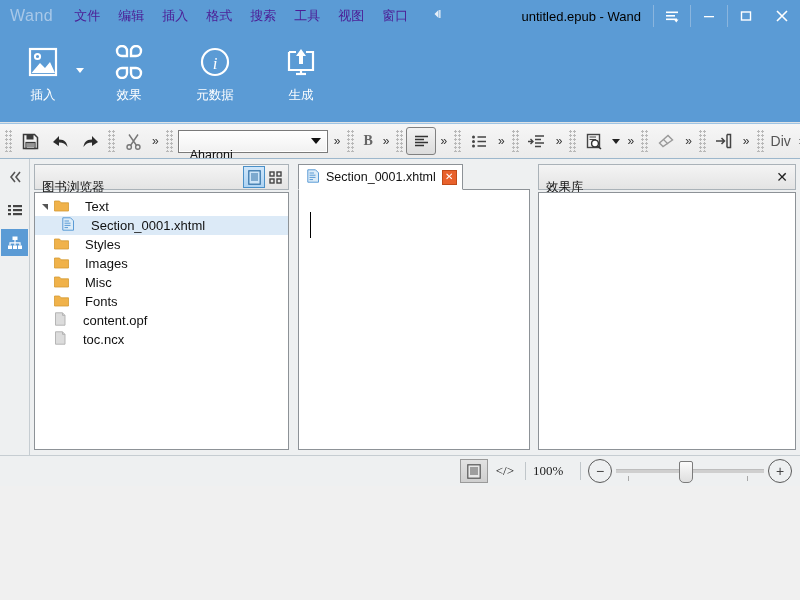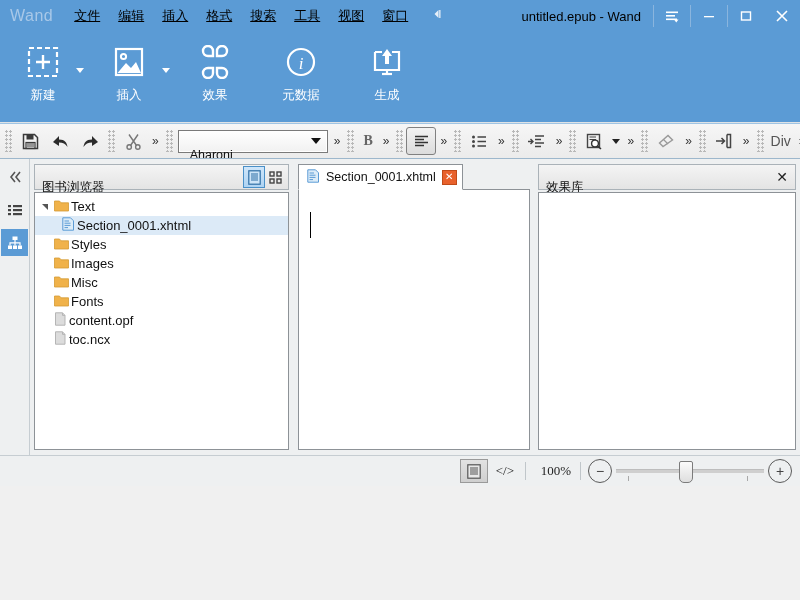--- a/index.html
+++ b/index.html
@@ -23,28 +23,27 @@
     display: flex; align-items: center;
     position: relative;
   }
   .app-brand {
     color: #a8c8e8;
     font-size: 16px;
     padding: 0 12px 0 10px;
     letter-spacing: 0.5px;
   }
   .menu-item {
-    color: #000000;
+    color: #4c1d95;
     font-size: 13px;
     padding: 0 9px;
     line-height: 32px;
     height: 32px;
     cursor: default;
     white-space: nowrap;
-    text-decoration: underline;
   }
   .menu-collapse {
     color: #e8f0f8;
     font-size: 11px;
     padding: 0 8px 0 14px;
     line-height: 32px;
   }
   .title-spacer { flex: 1; }
   .win-title {
     color: #000000;
@@ -235,21 +234,21 @@
   #left-panel { width: 263px; min-width: 263px; }
   .tree { padding: 4px 0 0 0; font-size: 13px; color: #111; }
   .tree-row {
     display: flex; align-items: center;
     height: 19px; padding-left: 6px;
     cursor: default; white-space: nowrap;
   }
   .tree-row.sel { background: #dceaf7; }
   .tree-row.indent { padding-left: 27px; }
   .tw { width: 13px; display:flex; align-items:center; }
-  .tree-label { margin-left: 2px; }
+  .tree-label { margin-left: 16px; }
 
   
   #center-panel { flex: 1; min-width: 0; padding-left: 1px; }
   .tabstrip {
     height: 25px; min-height: 25px;
     display: flex; align-items: flex-end;
     margin: 5px 4px 0 4px;
     border-bottom: 1px solid #8d9297;
   }
   .tab {
@@ -316,21 +315,21 @@
   }
   .sb-code {
     font-size: 13px; color: #222;
     padding: 0 8px; cursor: default;
     font-family: "Liberation Serif", serif;
   }
   .sb-zoom {
     font-size: 13px; color: #222;
     padding: 0 6px 0 4px;
     font-family: "Liberation Serif", serif;
-    min-width: 38px; text-align:right;
+    min-width: 38px; text-align:left;
   }
   .sb-sep { width:1px; height:18px; background:#c0c6ca; margin:0 3px; }
   .circ-btn {
     width: 22px; height: 22px;
     border-radius: 50%;
     border: 1.4px solid #5a5a5a;
     display: flex; align-items: center; justify-content: center;
     color: #444; font-size: 14px; line-height: 1;
     cursor: default; flex: none;
     margin: 0 4px;
@@ -405,32 +404,20 @@
     </div>
     <div class="win-btn close">
       <svg width="14" height="14" viewBox="0 0 14 14">
           <path d="M2 2 L12 12 M12 2 L2 12" stroke="#fff" stroke-width="1.6"></path>
         </svg>
     </div>
   </div>
 
   <div class="ribbon">
 
-    <div class="ribbon-btn">
-      <div class="ribbon-ico">
-        <svg width="36" height="36" viewBox="0 0 36 36">
-          <g stroke="#fff" stroke-width="2.2" fill="none" stroke-dasharray="5,3">
-            <rect x="4" y="4" width="28" height="28"></rect>
-          </g>
-          <path d="M18 11 V25 M11 18 H25" stroke="#fff" stroke-width="2.4"></path>
-        </svg>
-      </div>
-      <div class="ribbon-caret"></div>
-      <div class="ribbon-label">新建</div>
-    </div>
 
 
     <div class="ribbon-btn">
       <div class="ribbon-ico">
         <svg width="34" height="34" viewBox="0 0 34 34">
           <rect x="4" y="4" width="26" height="26" fill="none" stroke="#fff" stroke-width="2.2"></rect>
           <circle cx="11.5" cy="11.5" r="2.6" fill="none" stroke="#fff" stroke-width="2"></circle>
           <path d="M5.5 28 L14 18 L19 23 L24 17 L29 28 Z" fill="#fff"></path>
         </svg>
       </div>

